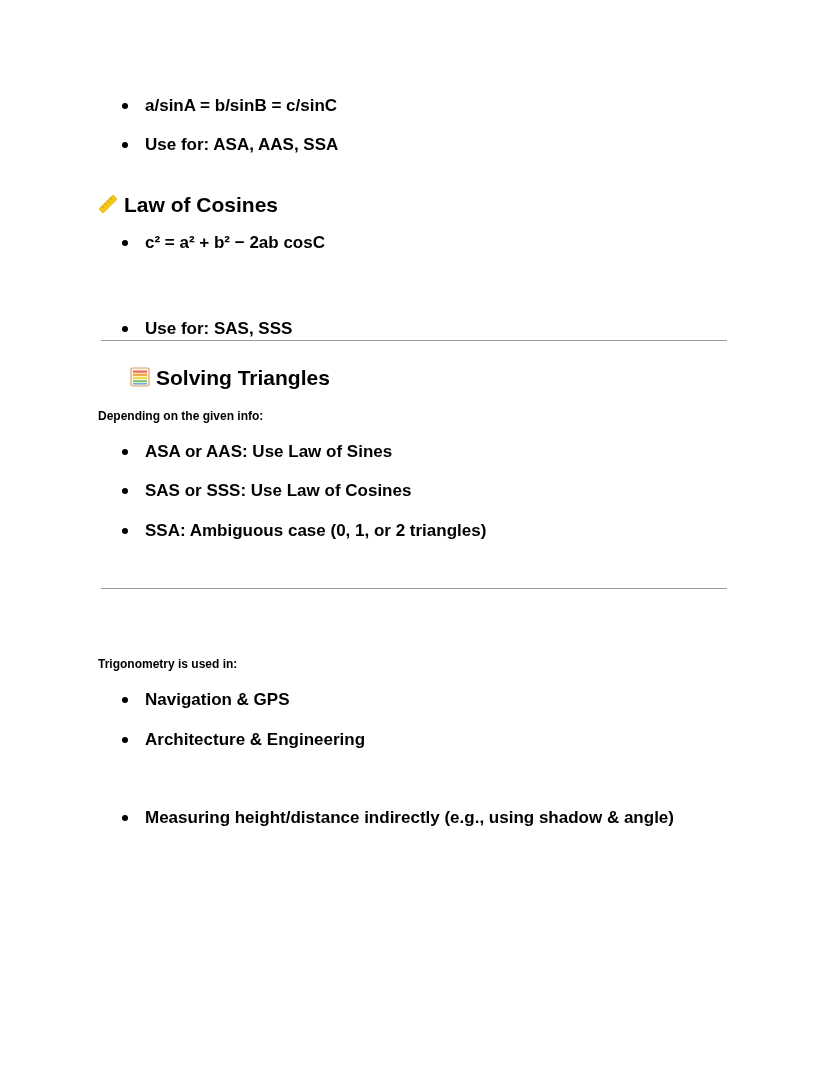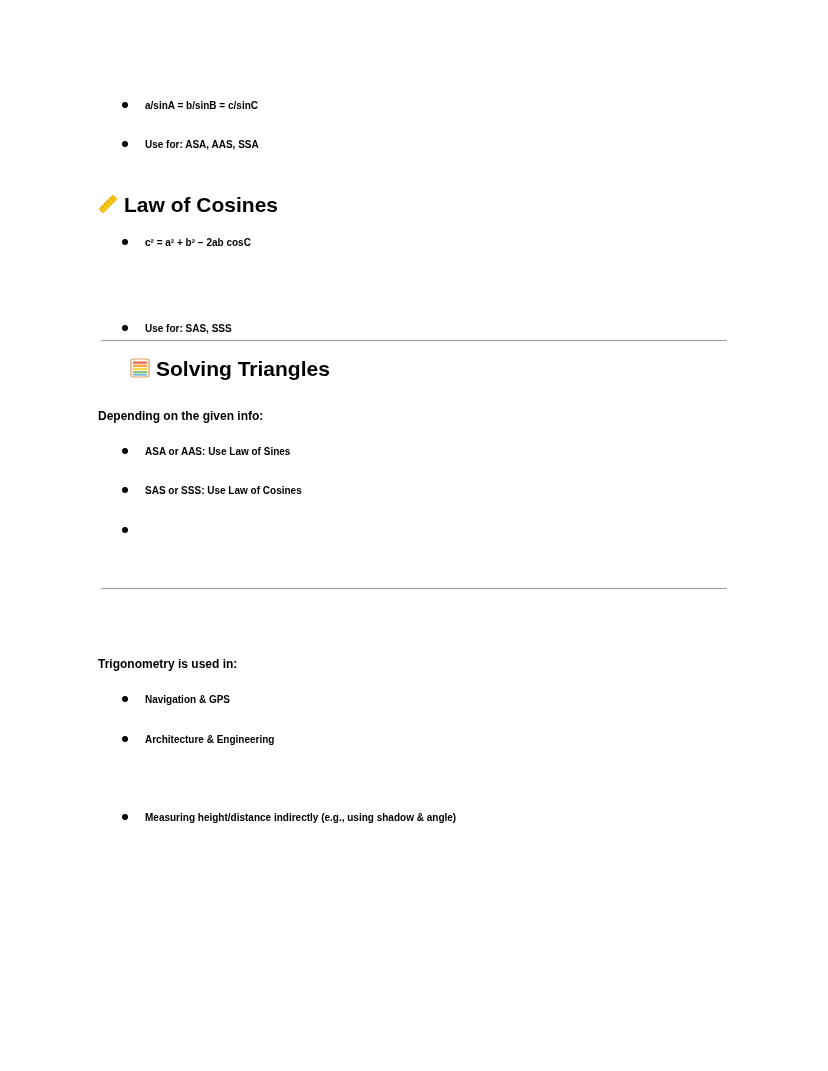--- a/index.html
+++ b/index.html
@@ -18,21 +18,21 @@
     .page {
       position: absolute;
       left: 0;
       top: 0;
       width: 828px;
       height: 1071px;
     }
     .bullet-item {
       position: absolute;
       left: 122px;
-      font-size: 10px;
+      font-size: 17px;
       font-weight: bold;
       height: 20px;
       line-height: 20px;
       white-space: nowrap;
     }
     .bullet-item .dot {
       display: inline-block;
       width: 6px;
       height: 6px;
       border-radius: 50%;
@@ -104,41 +104,41 @@
   </div>
   <div class="bullet-item" style="top:233px;">
     <span class="dot"></span><span>c² = a² + b² − 2ab cosC</span>
   </div>
   <div class="bullet-item" style="top:272px;margin-top:47px;">
     <span class="dot"></span><span>Use for: SAS, SSS</span>
   </div>
 
   <div class="divider" style="top:340px;"></div>
 
-  <div class="heading" style="top:356px;padding-left:32px;">
+  <div class="heading" style="top:365px;padding-left:32px;">
     <span class="emoji">
       <svg width="20" height="20" viewBox="0 0 20 20">
         <rect x="1" y="1" width="18" height="18" rx="1.5" fill="#fff7e6" stroke="#d9a066" stroke-width="1.2"></rect>
         <rect x="3" y="3.5" width="14" height="2.2" fill="#e86a5a"></rect>
         <rect x="3" y="6.7" width="14" height="2.2" fill="#f4a340"></rect>
         <rect x="3" y="9.9" width="14" height="2.2" fill="#f7d54a"></rect>
         <rect x="3" y="13.1" width="14" height="2.2" fill="#7cc47a"></rect>
         <rect x="3" y="16.0" width="14" height="1.6" fill="#6fb3e0"></rect>
       </svg>
     </span><span>Solving Triangles</span>
   </div>
   <div class="para" style="top:406px;">Depending on the given info:</div>
   <div class="bullet-item" style="top:442px;">
     <span class="dot"></span><span>ASA or AAS: Use Law of Sines</span>
   </div>
   <div class="bullet-item" style="top:481px;">
     <span class="dot"></span><span>SAS or SSS: Use Law of Cosines</span>
   </div>
   <div class="bullet-item" style="top:521px;">
-    <span class="dot"></span>
+    <span class="dot"></span><span>SSA: Ambiguous case (0, 1, or 2 triangles)</span>
   </div>
 
   <div class="divider" style="top:588px;"></div>
 
   <div class="para" style="top:654px;">Trigonometry is used in:</div>
   <div class="bullet-item" style="top:690px;">
     <span class="dot"></span><span>Navigation &amp; GPS</span>
   </div>
   <div class="bullet-item" style="top:730px;">
     <span class="dot"></span><span>Architecture &amp; Engineering</span>

